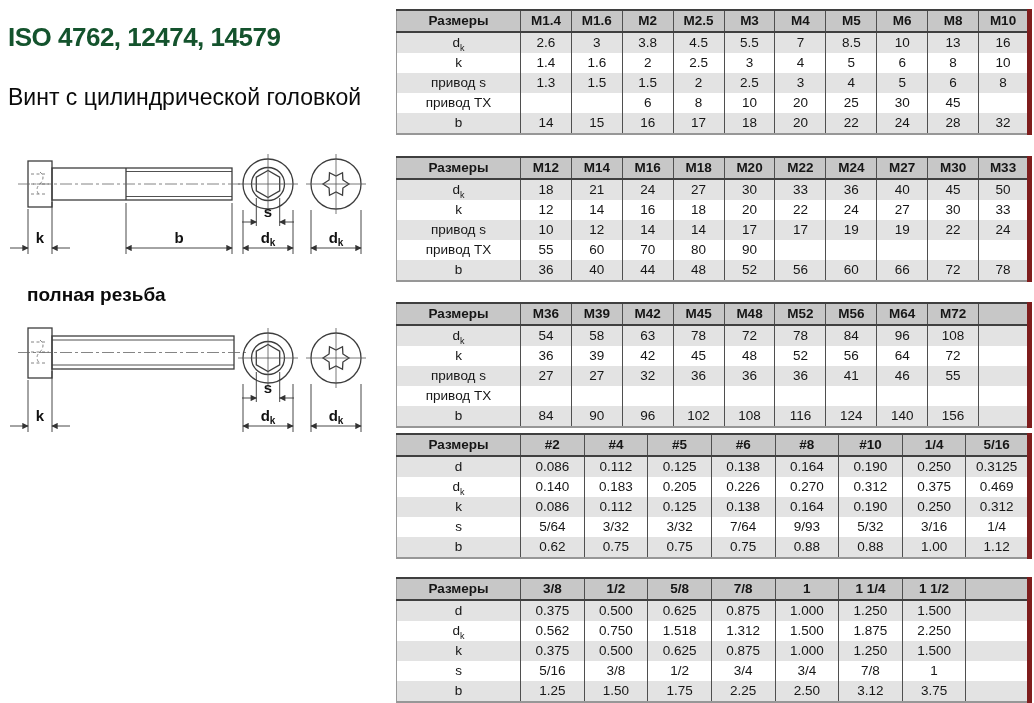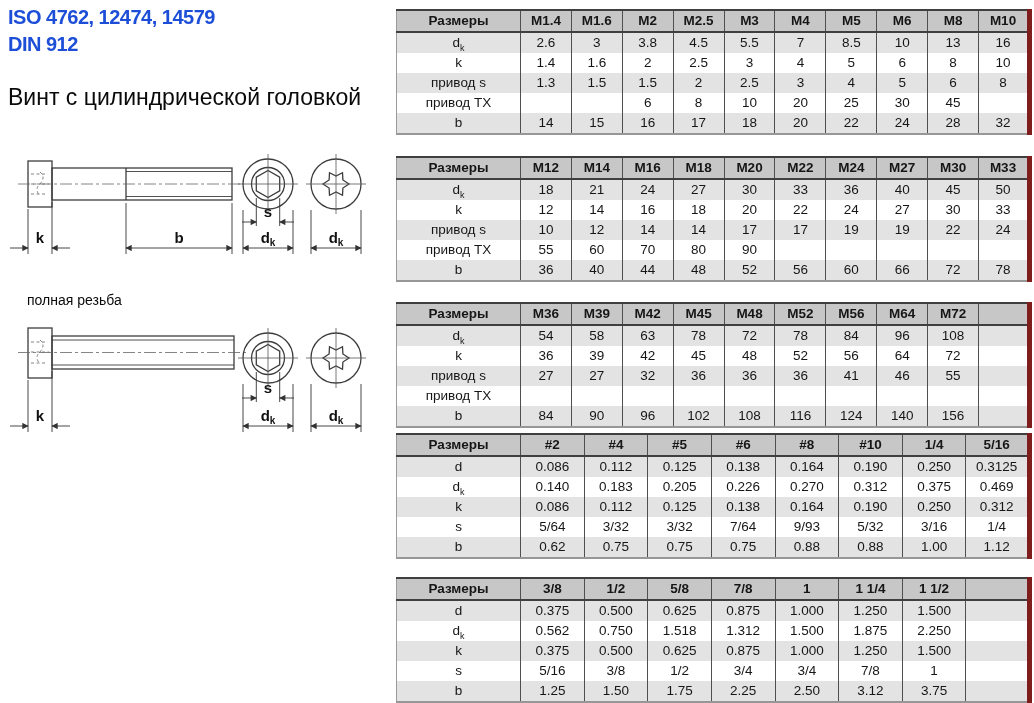--- a/index.html
+++ b/index.html
@@ -1,22 +1,22 @@
 <!DOCTYPE html>
 <html><head>
 <meta charset="utf-8">
 <style>
   html,body { margin:0; padding:0; background:#fff; }
   .page { position:relative; width:1034px; height:703px; background:#fff; overflow:hidden;
           font-family:"Liberation Sans", sans-serif; color:#111; }
 
-  .title { position:absolute; left:8px; top:4px; font-size:20px; font-weight:bold;
-           line-height:1.35; color:#1d4ed8; letter-spacing:-0.5px; }
+  .title { position:absolute; left:8px; top:20px; font-size:26px; font-weight:bold;
+           line-height:1.35; color:#14532d; letter-spacing:-0.5px; }
   .subtitle { position:absolute; left:8px; top:84px; font-size:23px; color:#0a0a0a; }
-  .thread-label { position:absolute; left:27px; top:292px; font-size:14px; color:#0a0a0a; }
+  .thread-label { position:absolute; left:27px; top:284px; font-size:19px; color:#0a0a0a;font-weight:bold; }
 
   .drawing1 { position:absolute; left:6px; top:146px; }
   .drawing2 { position:absolute; left:6px; top:318px; }
   svg text { font-family:"Liberation Sans", sans-serif; font-weight:bold; font-size:15px; fill:#111; }
 
   .dim-table { position:absolute; left:396px; width:636px; border-collapse:collapse;
                table-layout:fixed; font-size:13.5px; color:#161616; }
   .dim-table th, .dim-table td { height:20px; line-height:20px; padding:0; text-align:center;
                border-left:1px solid #4f4f4f; overflow:hidden; white-space:nowrap; }
   .dim-table th:first-child, .dim-table td:first-child { border-left:1px solid #9a9a9a; }
@@ -29,21 +29,20 @@
   .dim-table sub { font-size:9px; line-height:0; }
   .t0 { top:9px; } .t1 { top:156px; } .t2 { top:302px; } .t3 { top:433px; } .t4 { top:577px; }
 </style>
 </head>
 <body>
 
 <div class="page">
 
   <div class="title">
     <div>ISO 4762, 12474, 14579</div>
-    <div>DIN 912</div>
   </div>
 
   <div class="subtitle">Винт с цилиндрической головкой</div>
 
   <svg class="drawing1" width="386" height="126" viewBox="0 0 386 126">
     <defs>
       <marker id="ar1" viewBox="0 0 10 10" refX="9" refY="5" markerWidth="9" markerHeight="7" orient="auto-start-reverse">
           <path d="M0,0 L10,5 L0,10 z" fill="#333"></path>
         </marker>
     </defs>

